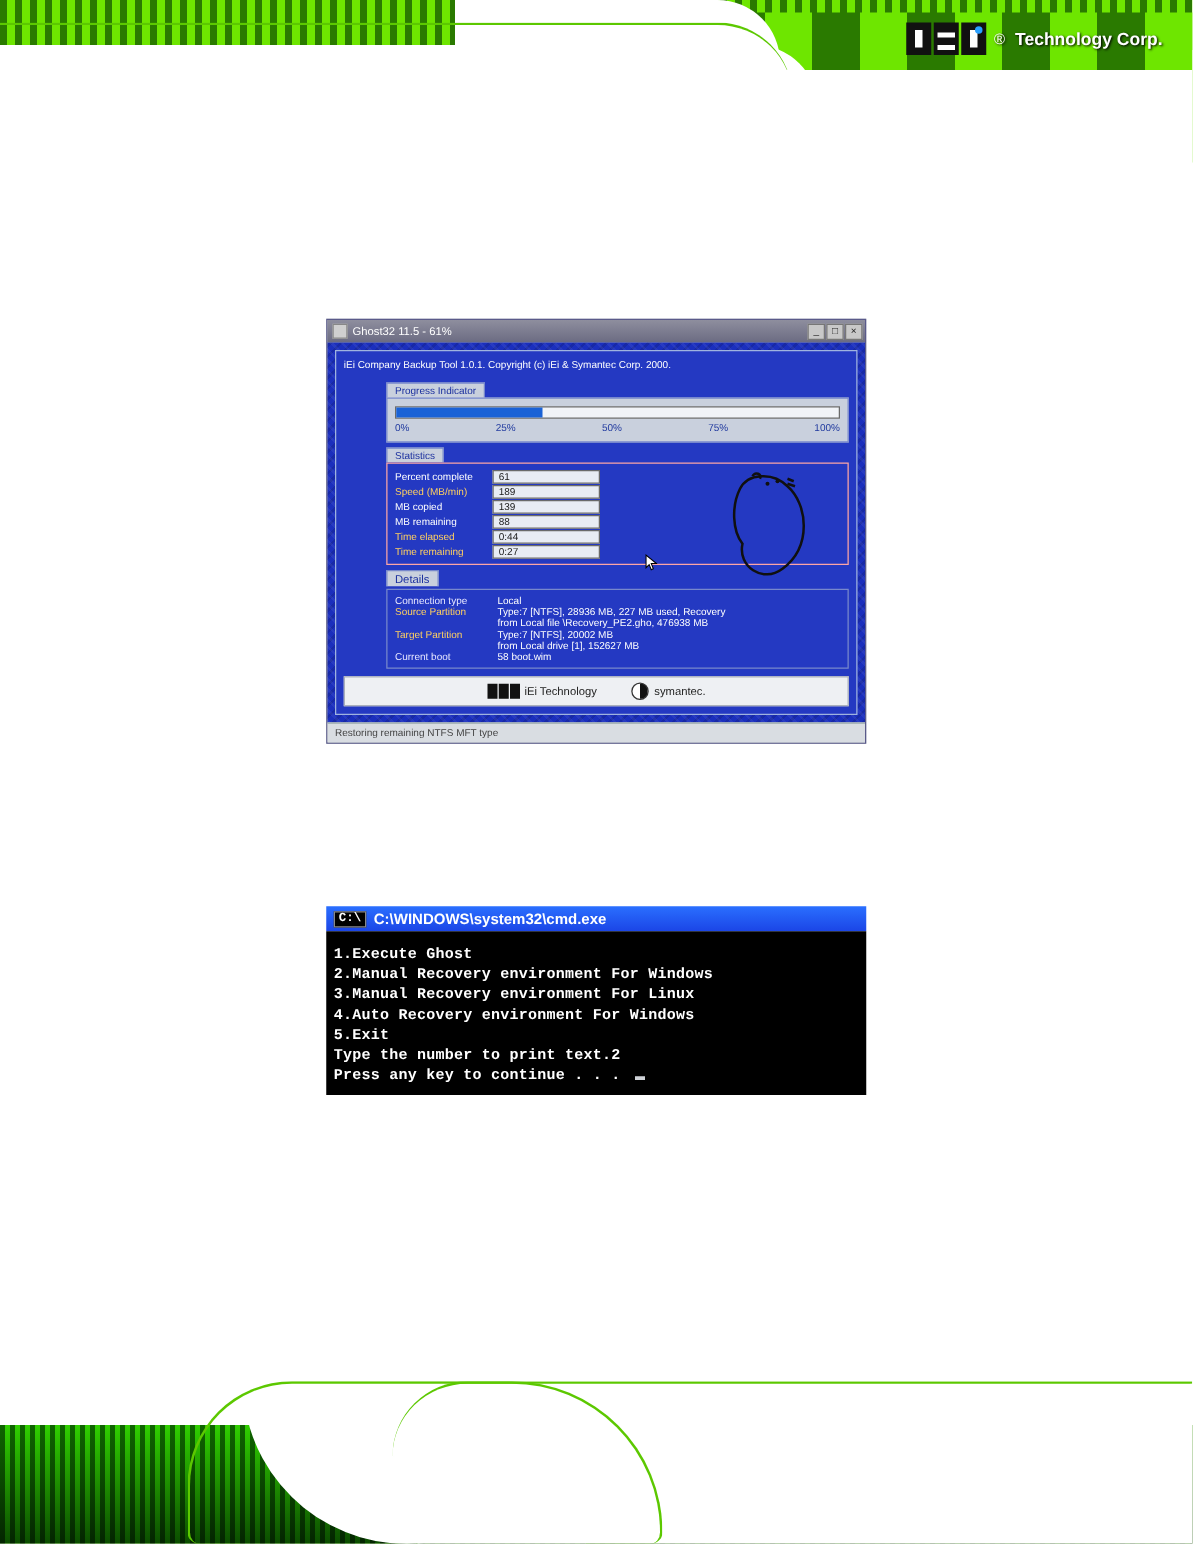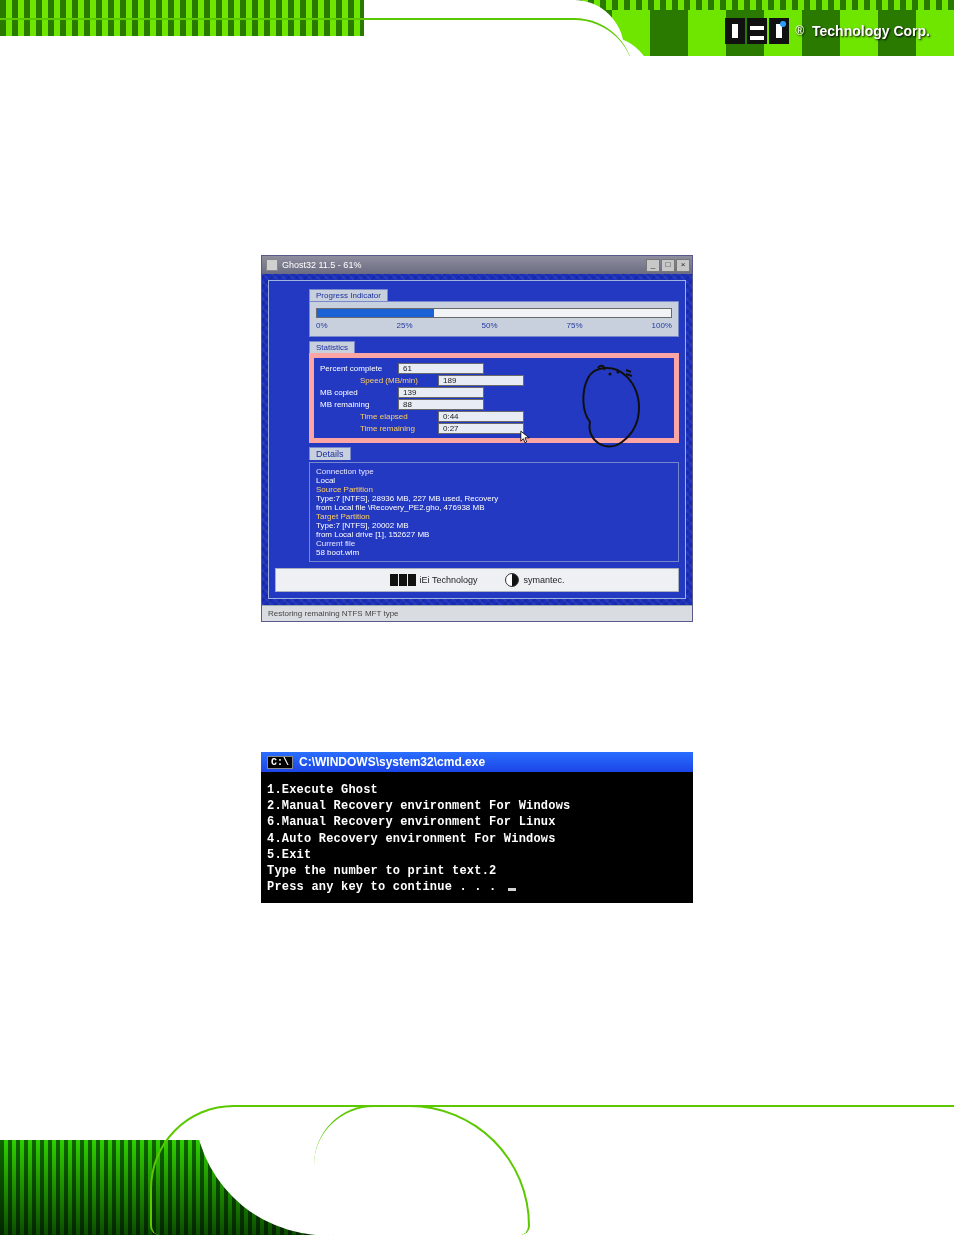--- a/index.html
+++ b/index.html
@@ -187,21 +187,21 @@
   .progress-fill {
     position: absolute; top: 0; bottom: 0; left: 0;
     background: #1a62d6;
   }
   .axis-labels {
     display: flex; justify-content: space-between;
     font-size: 8px; color: #213a9f; margin-top: 3px;
   }
   .stats-row { display: flex; align-items: center; height: 12px; }
   .stats-label { color: #fff; font-size: 8px; width: 78px; }
-  .stats-label.alt { color: #ffd060; margin-left: 40px; }
+  .stats-label.alt { color: #ffd060; }
   .stats-val {
     display: inline-block;
     background: #e8ecf4;
     border: 1px solid #6a6a6a;
     min-width: 86px; padding: 0 4px;
     font-size: 8px; color: #1a1a1a;
   }
   .stats-ghost {
     position: absolute; right: 18px; top: 4px;
     width: 80px; height: 90px;
@@ -212,21 +212,21 @@
     padding: 4px 6px;
     color: #fff;
     font-size: 8px;
   }
   .details-hdr {
     display: inline-block;
     background: #c9d0dd; color: #1a2f9e;
     padding: 1px 6px; border: 1px solid #7788cc; border-bottom: none;
     margin-bottom: 2px;
   }
-  .det-row { display: flex; flex-direction: column; }
+  .det-row { display: flex; }
   .det-label { width: 82px; color: #e6e6ff; }
   .det-label.alt { color: #ffd060; }
   .det-val { color: #fff; }
   .logo-bar {
     background: #eef0f3;
     height: 24px;
     display: flex; align-items: center; justify-content: center;
     gap: 28px;
     margin-top: 6px;
     border: 1px solid #aab0bb;
@@ -261,21 +261,21 @@
   .cmd-body {
     background: #000; color: #ffffff; padding: 10px 6px 8px 6px;
     line-height: 1.35; letter-spacing: 0.2px; font-weight: bold;
   }
   .cmd-body .line { white-space: pre; }
   .cursor-blk { display: inline-block; width: 8px; height: 3px; background: #cfd2d7; vertical-align: -1px; margin-left: 4px; }
 
   
   .ghost-svg { stroke: #101010; fill: none; stroke-width: 2; }
 
-  .stats-wrap { position: relative; background: #2439c2; border: 5px solid #fca5a5; padding: 4px 6px; }
+  .stats-wrap { position: relative; background: #2439c2; border: 1px solid #fca5a5; padding: 4px 6px; }
 
 </style>
 </head>
 <body>
 
 <div class="top-band">
   <div class="circuit-bar"></div>
   <div class="swoosh-right"></div>
   <div class="swoosh-white-curve"></div>
   <div class="swoosh-overlay"></div>
@@ -302,20 +302,21 @@
           <span>Ghost32 11.5 - 61%</span>
         </div>
         <div class="titlebar-btns">
           <div class="titlebar-btn">_</div>
           <div class="titlebar-btn">□</div>
           <div class="titlebar-btn">×</div>
         </div>
       </div>
       <div class="ghost-body">
         <div class="inner-frame">
+          <div class="inner-title">iEi Company Backup Tool 1.0.1.   Copyright (c) iEi &amp; Symantec Corp. 2000.</div>
 
           <div class="sect">
             <span class="sect-label">Progress Indicator</span>
             <div class="sect-body">
               <div class="progress-track">
                 <div class="progress-fill" style="width:33%"></div>
               </div>
               <div class="axis-labels">
                 <span>0%</span>
                 <span>25%</span>
@@ -385,21 +386,21 @@
               </div>
               <div class="det-row">
                 <span class="det-label alt">Target Partition</span>
                 <span class="det-val">Type:7 [NTFS], 20002 MB</span>
               </div>
               <div class="det-row">
                 <span class="det-label"></span>
                 <span class="det-val">from Local drive [1], 152627 MB</span>
               </div>
               <div class="det-row">
-                <span class="det-label">Current file</span>
+                <span class="det-label">Current boot</span>
                 <span class="det-val">58 boot.wim</span>
               </div>
             </div>
           </div>
 
           <div class="logo-bar">
             <div class="mini-logo">
               <div class="mini-tiles">
                 <div class="mini-tile"></div>
                 <div class="mini-tile"></div>
@@ -423,21 +424,21 @@
 
   <div class="cmd-figure">
     <div class="cmd-win">
       <div class="cmd-title">
         <span class="cx">C:\</span>
         <span>C:\WINDOWS\system32\cmd.exe</span>
       </div>
       <div class="cmd-body">
         <div class="line">1.Execute Ghost</div>
         <div class="line">2.Manual Recovery environment For Windows</div>
-        <div class="line">6.Manual Recovery environment For Linux</div>
+        <div class="line">3.Manual Recovery environment For Linux</div>
         <div class="line">4.Auto Recovery environment For Windows</div>
         <div class="line">5.Exit</div>
         <div class="line">Type the number to print text.2</div>
         <div class="line"><span>Press any key to continue . . . </span><span class="cursor-blk"></span></div>
       </div>
     </div>
   </div>
 
 </div>
 

